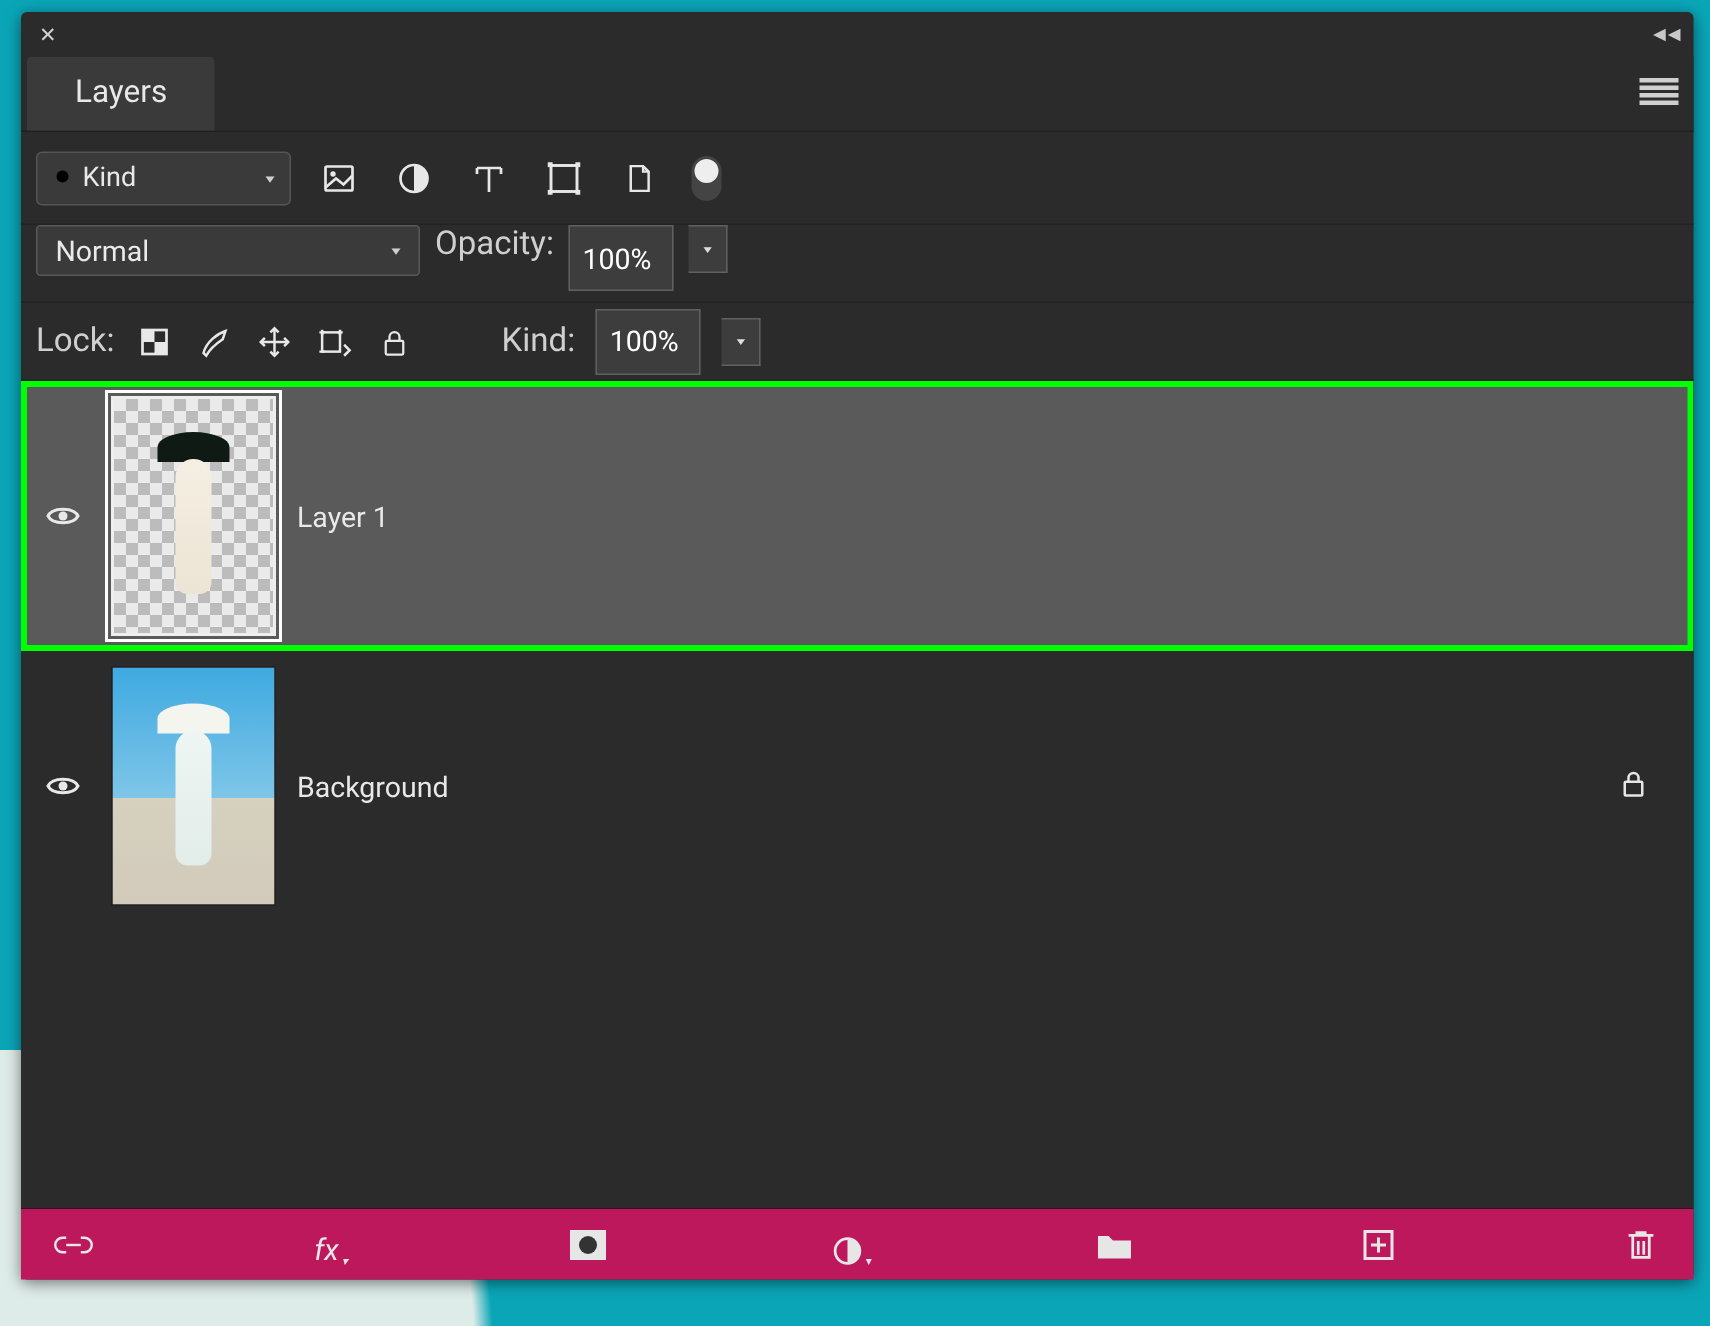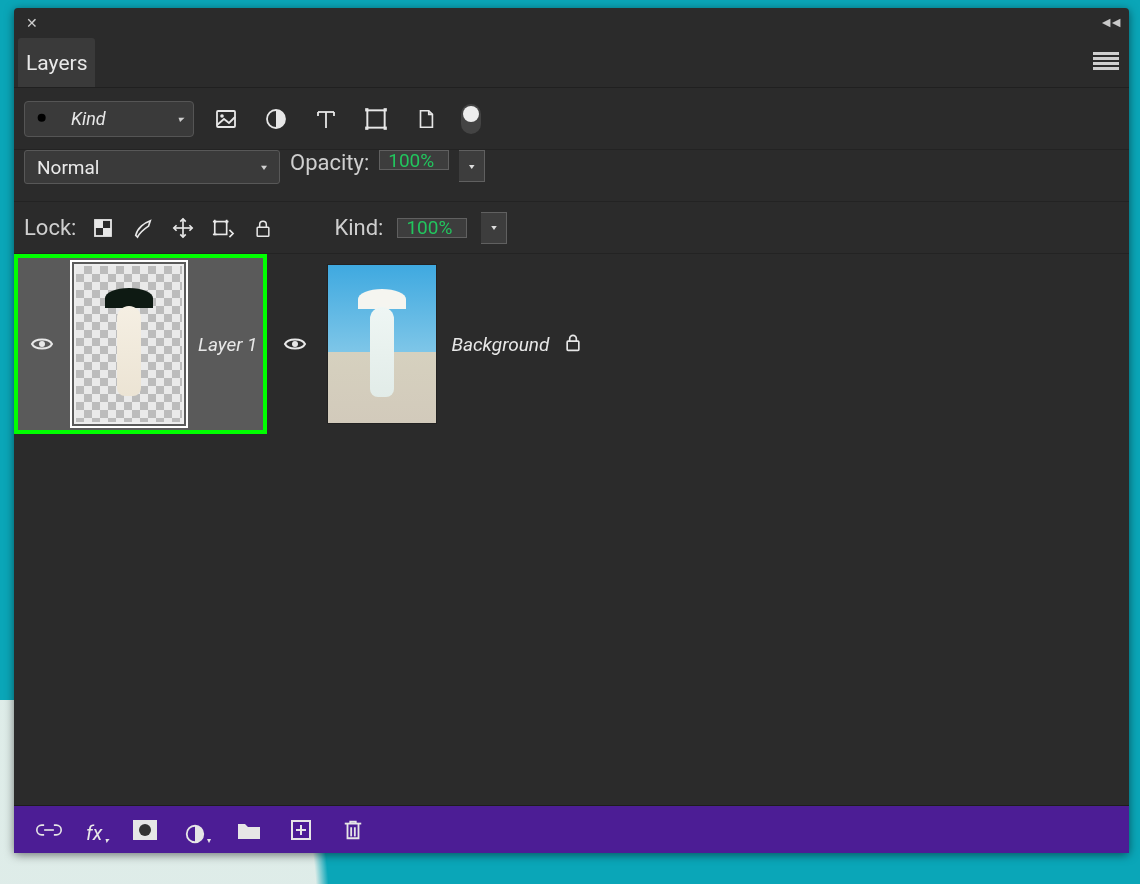--- a/index.html
+++ b/index.html
@@ -60,26 +60,25 @@
 
 .tabrow {
   height: 50px;
   display: flex;
   align-items: stretch;
   background: #2b2b2b;
   border-bottom: 1px solid #202020;
   position: relative;
 }
 .tab {
-  padding: 12px 8px;
+  padding: 12px 32px;
   font-size: 21px;
   color: #e8e8e8;
   background: #3a3a3a;
   display: flex;
-  align-items: center;
   border-top-left-radius: 3px;
   border-top-right-radius: 3px;
   margin-left: 4px;
 }
 .tab.active { background: #3a3a3a; }
 .hamburger {
   position: absolute;
   right: 10px; top: 14px;
   width: 26px; height: 18px;
   display: flex;
@@ -101,23 +100,22 @@
 .filter-select {
   display: flex; align-items: center;
   height: 36px;
   width: 170px;
   background: #3a3a3a;
   border: 1px solid #555;
   border-radius: 4px;
   padding: 0 10px;
   color: #e8e8e8;
   font-size: 18px;
-  gap: 20px;
-  cursor: pointer;
-  font-style: italic;
+  gap: 4px;
+  cursor: pointer;
 }
 .filter-select .chev { margin-left: auto; font-size: 12px; color: #cfcfcf; }
 .filter-icon {
   width: 36px; height: 36px;
   display: flex; align-items: center; justify-content: center;
   color: #e8e8e8;
   font-size: 20px;
   cursor: pointer;
 }
 .filter-icon svg { fill: none; stroke: #e7e7e7; stroke-width: 1.8; }
@@ -146,24 +144,24 @@
   display: flex; align-items: center;
   height: 34px; width: 256px;
   background: #3a3a3a; border: 1px solid #585858; border-radius: 3px;
   padding: 0 12px;
   font-size: 19px; color: #eaeaea; cursor: pointer;
 }
 .blend-select .chev { margin-left: auto; font-size: 12px; color: #cfcfcf; }
 .label-text { font-size: 22px; color: #cfcfcf; }
 .pct-box {
   display: flex; align-items: center;
-  height: 20px; min-width: 70px;
+  height: 44px; min-width: 70px;
   background: #3d3d3d; border: 1px solid #606060;
   padding: 0 8px;
-  font-size: 19px; color: #22c55e;
+  font-size: 19px; color: #ffffff;
 }
 .chev-btn {
   height: 32px; width: 26px;
   background: #3d3d3d; border: 1px solid #606060; border-left: none;
   display: flex; align-items: center; justify-content: center;
   cursor: pointer; font-size: 11px; color: #ddd;
 }
 
 
 .lockrow {
@@ -180,21 +178,21 @@
   cursor: pointer;
 }
 .lockrow .spacer { width: 30px; }
 .lockrow svg { fill: none; stroke: #e8e8e8; stroke-width: 1.8; }
 
 
 .layerlist {
   flex: 1;
   overflow: hidden;
   background: #2b2b2b;
-  display: flex; flex-direction: row; font-style: italic;
+  display: flex; flex-direction: column;
 }
 .layer-row {
   display: flex; align-items: center;
   height: 180px;
   gap: 14px;
   padding: 0 10px 0 10px;
   background: #2b2b2b;
 }
 .layer-row.selected {
   background: #5a5a5a;
@@ -252,25 +250,25 @@
 }
 .layer-lock {
   margin-left: auto;
   margin-right: 20px;
   color: #e6e6e6;
 }
 
 
 .bottombar {
   height: 48px;
-  display: flex; align-items: center; justify-content: flex-start;
+  display: flex; align-items: center; justify-content: space-between;
   gap: 22px;
   padding: 0 20px;
   border-top: 1px solid #1d1d1d;
-  background: #4c1d95;
+  background: #be185d;
 }
 .bottombar .bicon {
   width: 30px; height: 30px;
   display: flex; align-items: center; justify-content: center;
   cursor: pointer;
   color: #e8e8e8;
 }
 .bottombar svg { fill: none; stroke: #e6e6e6; stroke-width: 2; }
 .tiny-tri { font-size: 8px; color: #e6e6e6; }
 

